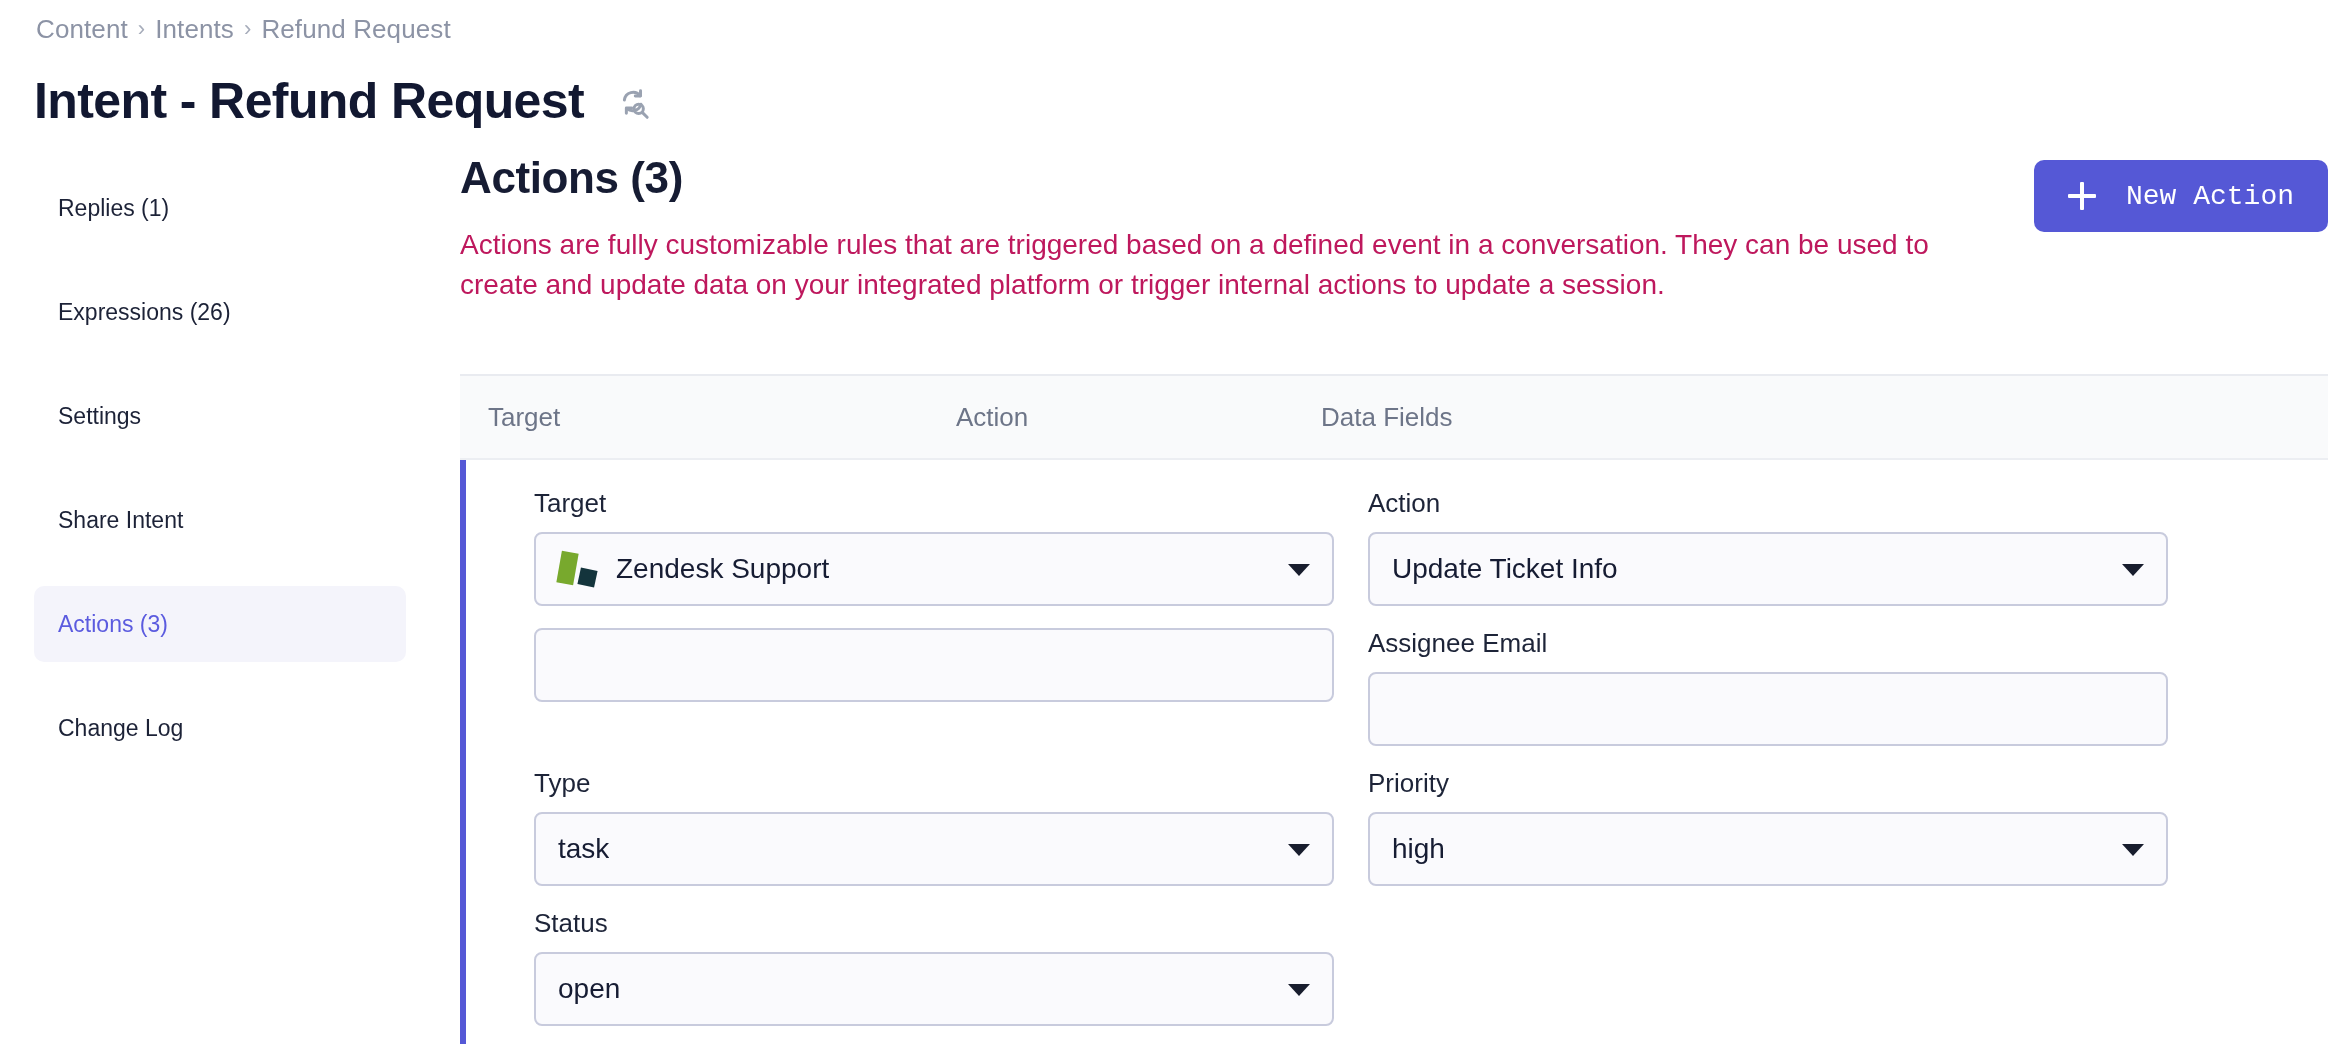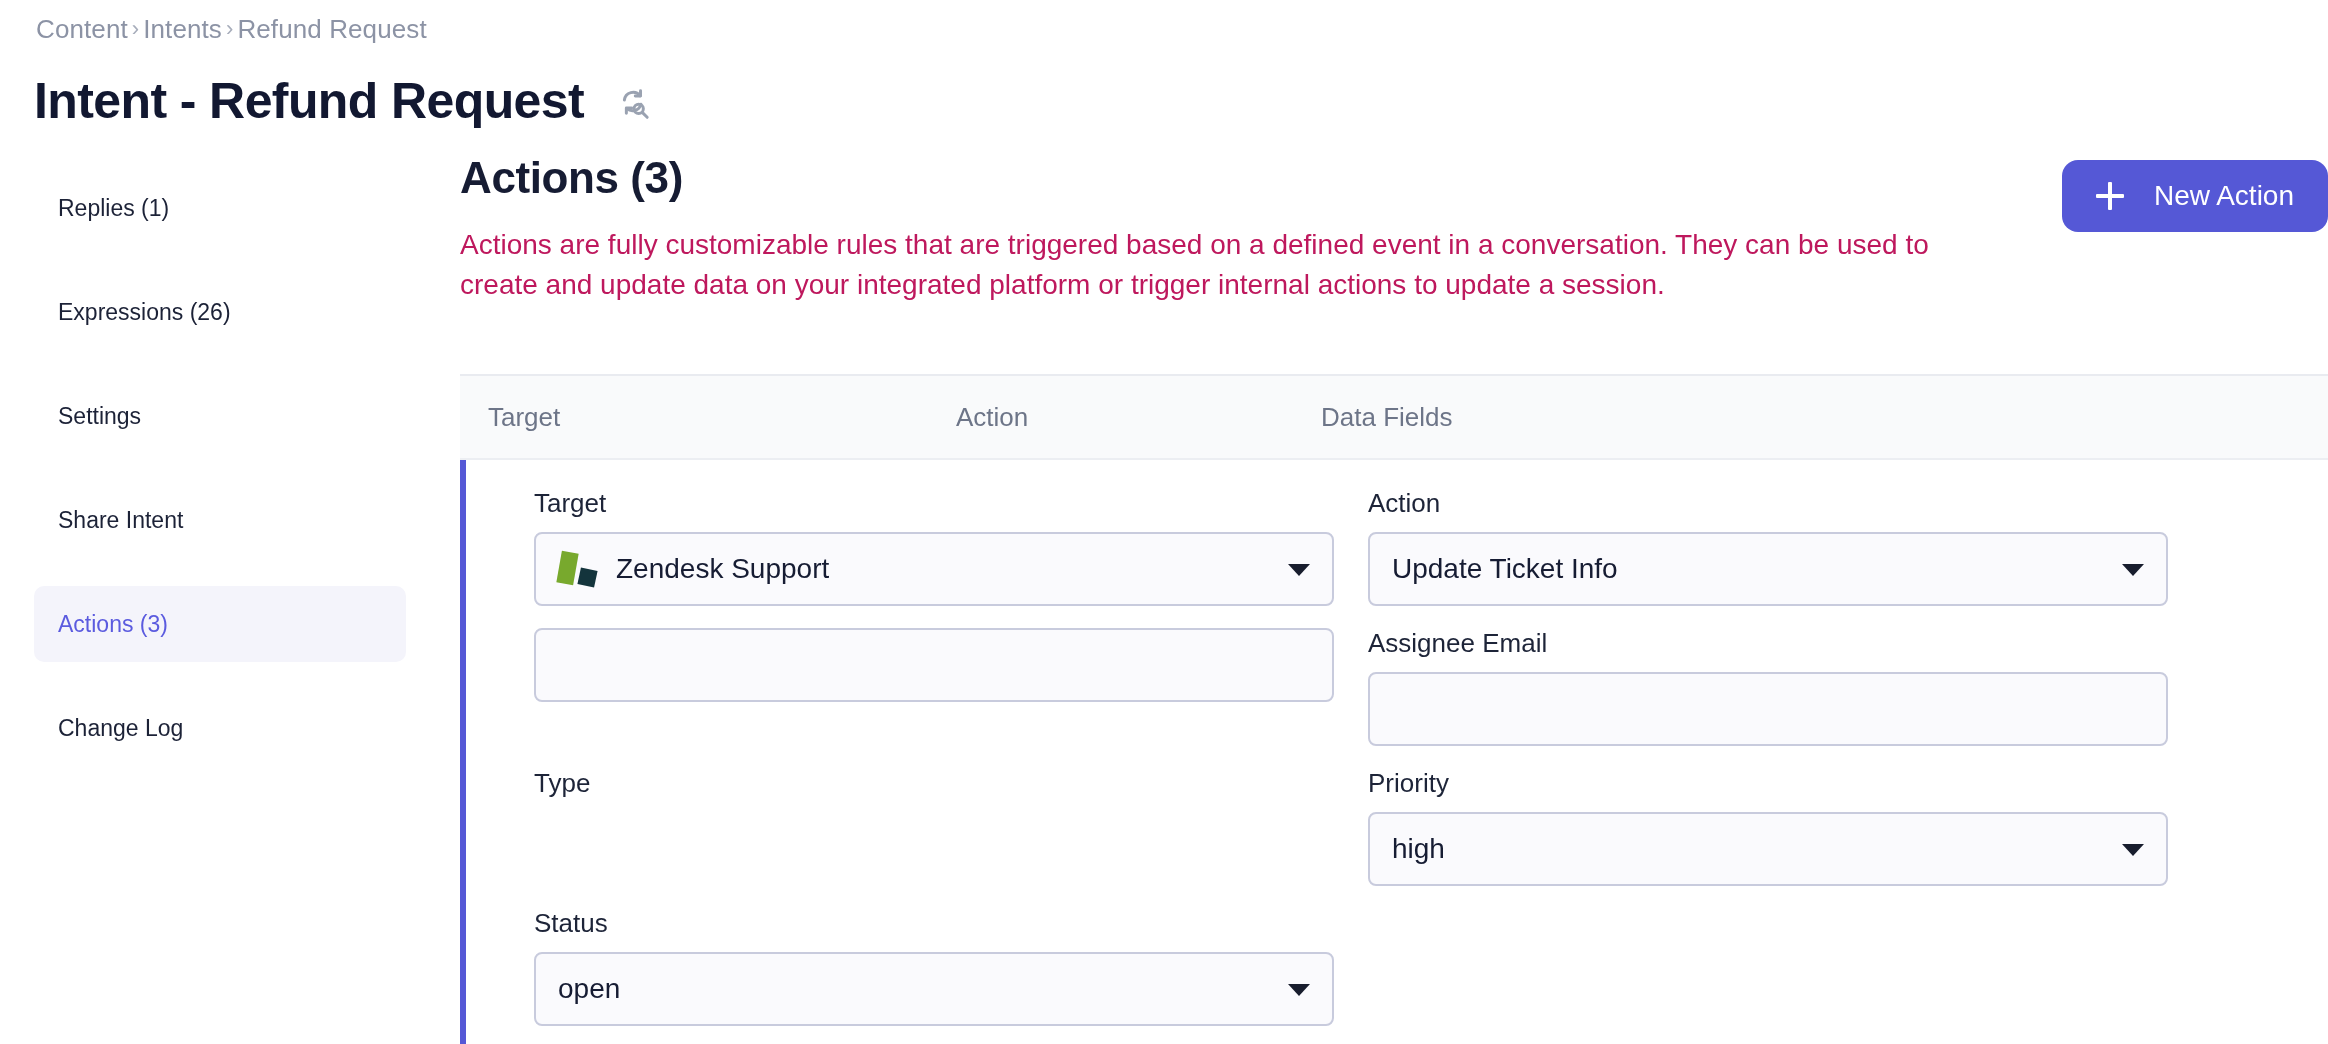--- a/index.html
+++ b/index.html
@@ -20,21 +20,21 @@
     background: #ffffff;
   }
 
   
   .breadcrumb {
     position: absolute;
     left: 36px;
     top: 14px;
     display: flex;
     align-items: center;
-    gap: 4px;
+    gap: 10px;
     font-size: 26px;
     color: #8c93a5;
     letter-spacing: 0.1px;
   }
   .crumb { color: #8c93a5; cursor: pointer; }
   .crumb-sep {
     color: #a7adbb;
     font-size: 22px;
     line-height: 1;
     transform: translateY(-1px);
@@ -124,23 +124,23 @@
     right: 0;
     top: 8px;
     height: 72px;
     padding: 0 34px;
     display: inline-flex;
     align-items: center;
     gap: 30px;
     background: #5558d6;
     color: #ffffff;
     border: none;
-    border-radius: 16px;
+    border-radius: 10px;
     font-size: 28px;
-    font-family: Liberation Sans, sans-serif;
+    font-family: Liberation Mono, monospace;
     cursor: pointer;
     white-space: nowrap;
   }
   .plus-icon {
     width: 28px;
     height: 28px;
     position: relative;
     flex: none;
   }
   .plus-icon::before,
@@ -357,20 +357,24 @@
         <div class="field">
           <label class="field-label">Assignee Email</label>
           <div class="control input">
             <span class="value"></span>
           </div>
         </div>
 
 
         <div class="field">
           <label class="field-label">Type</label>
+          <div class="control select">
+            <span class="value">task</span>
+            <span class="caret"></span>
+          </div>
         </div>
 
         <div class="field">
           <label class="field-label">Priority</label>
           <div class="control select">
             <span class="value">high</span>
             <span class="caret"></span>
           </div>
         </div>
 

